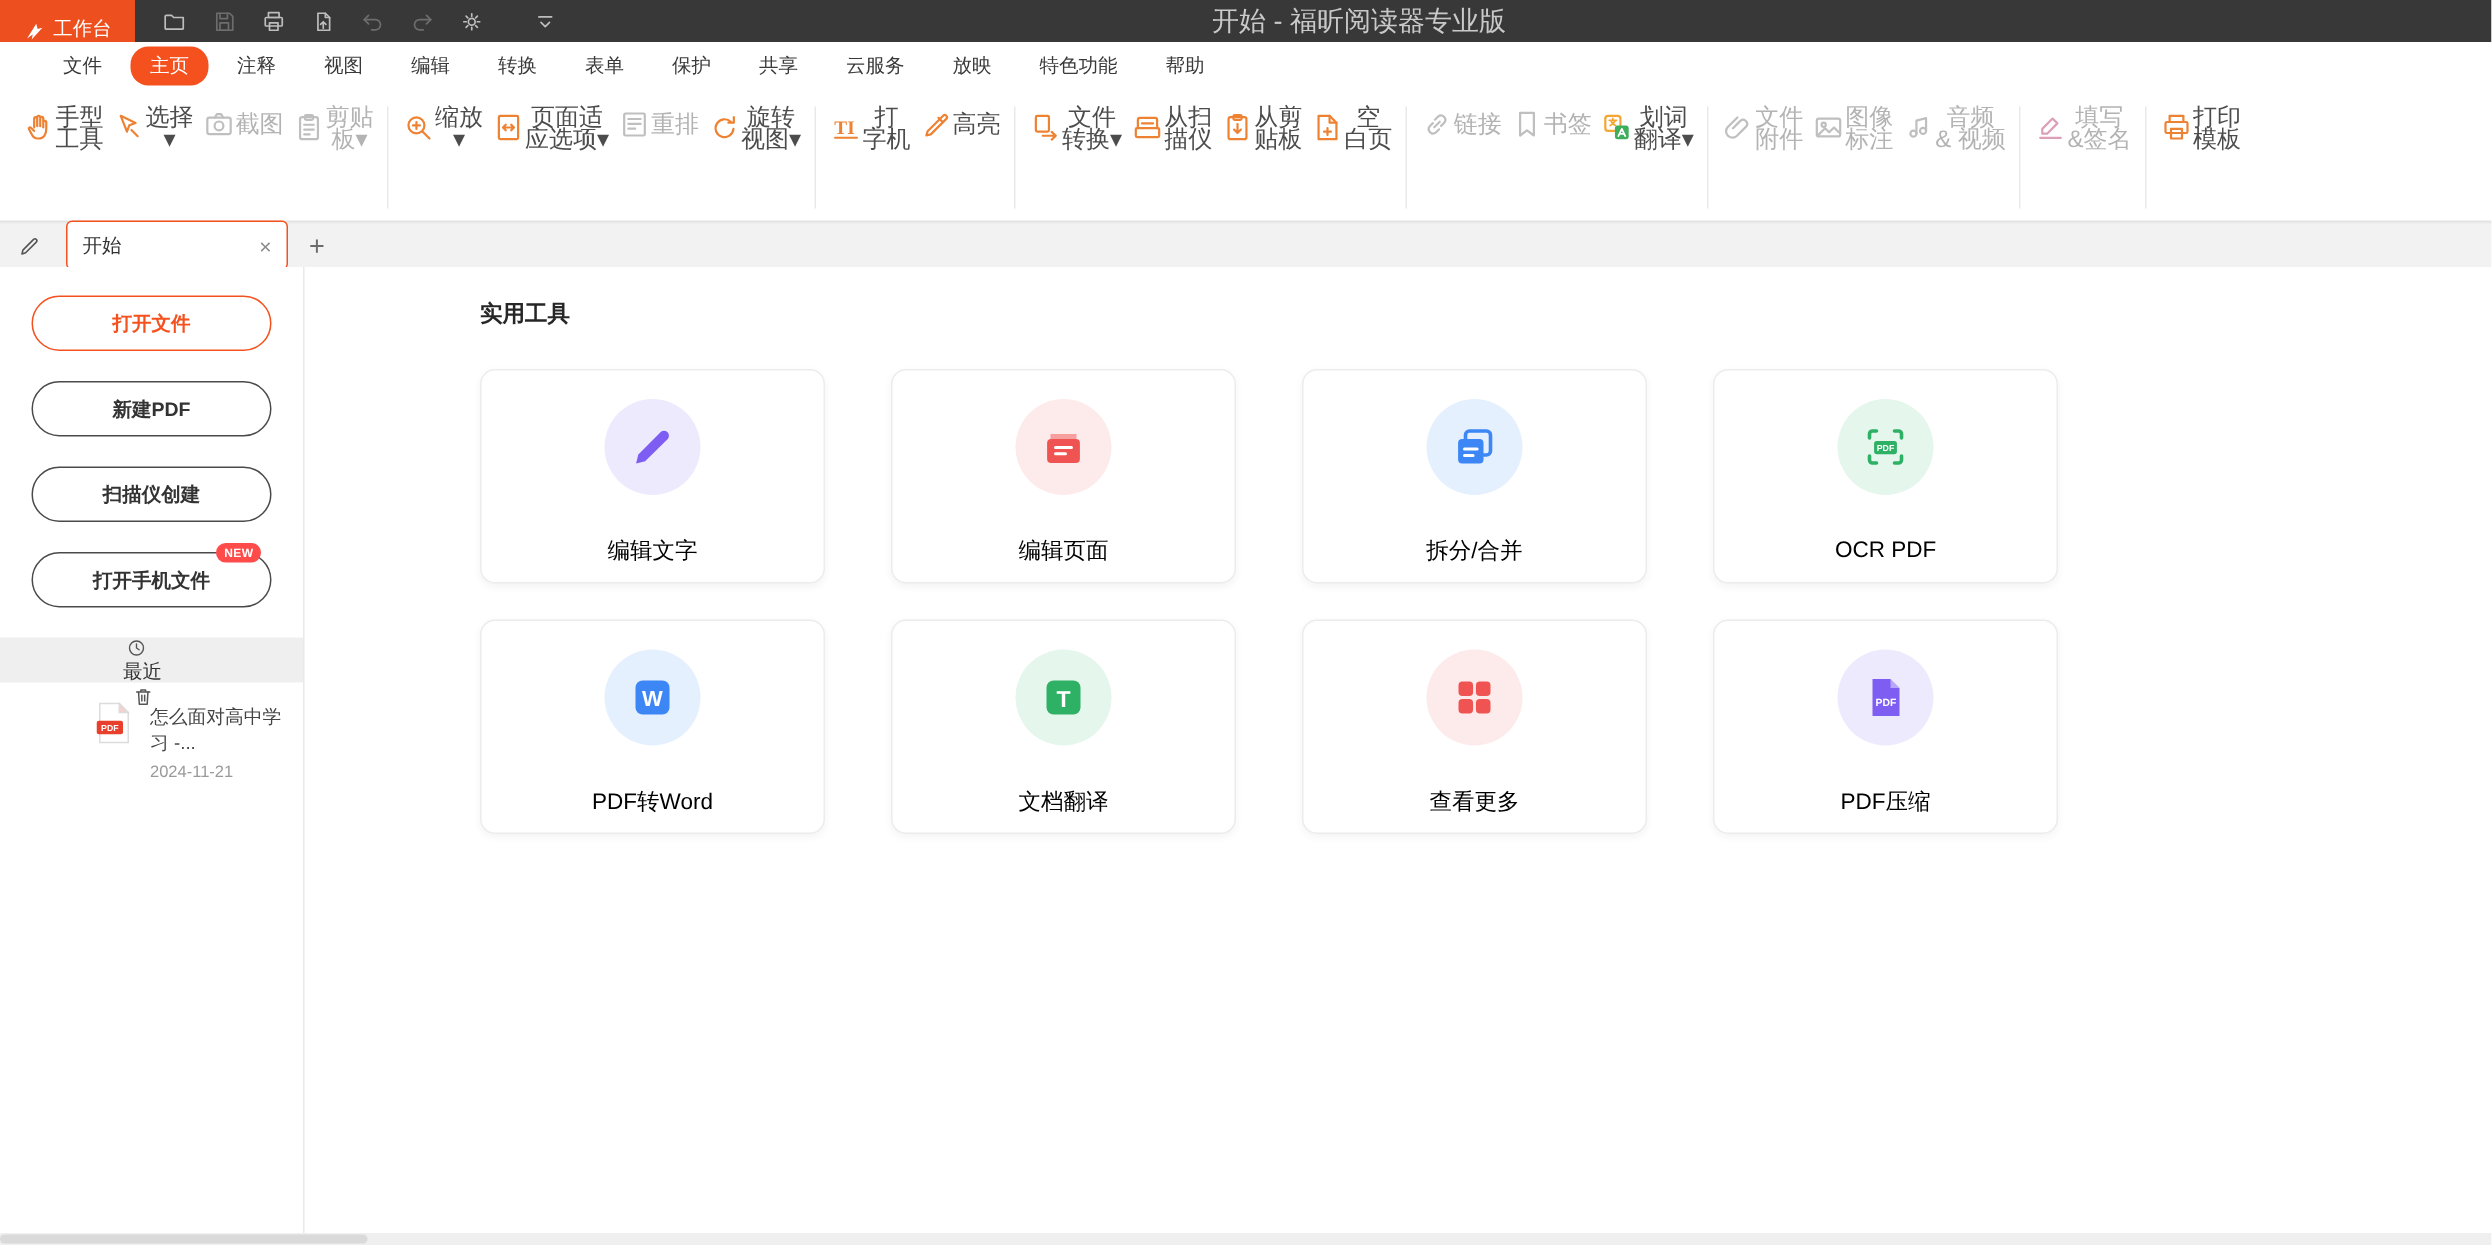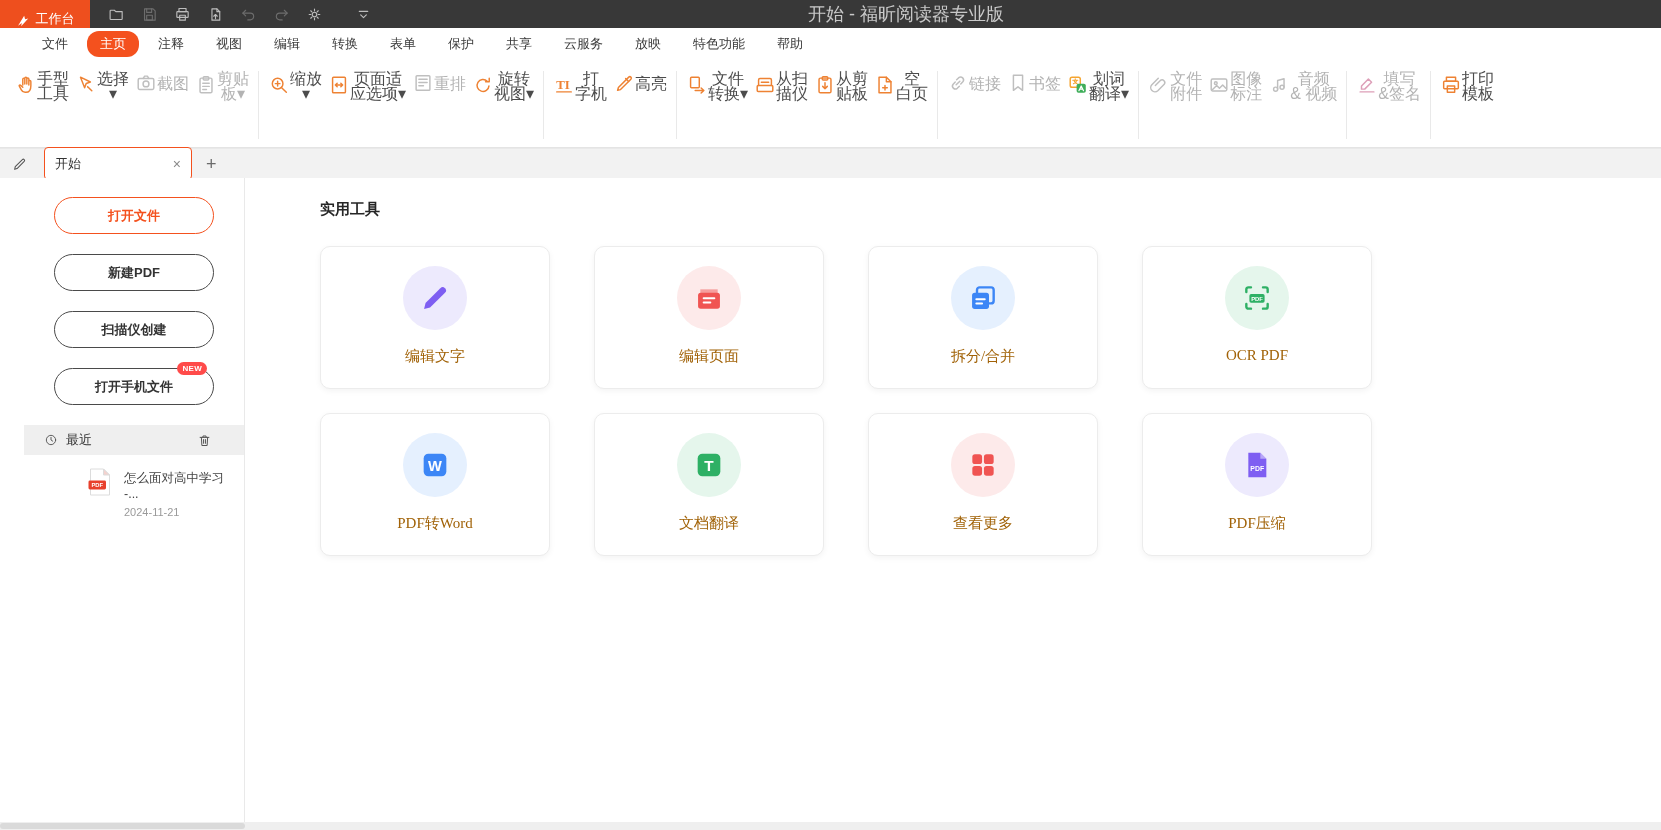--- a/index.html
+++ b/index.html
@@ -40,46 +40,46 @@
   
   .tabbar { position:absolute; top:148px; left:0; right:0; height:30px; background:#f2f2f2; border-top:1px solid #e9e9e9; display:flex; align-items:center; }
   .tab-pen { margin-left:12px; color:#555; }
   .tab-pen svg { width:16px; height:16px; }
   .tab { margin-left:16px; width:148px; height:33px; background:#fff; border:1px solid #f4511e; border-radius:4px; display:flex; align-items:center; padding:0 10px; }
   .tab-label { flex:1; font-size:13px; color:#333; }
   .tab-close { color:#8a8a8a; font-size:14px; line-height:1; cursor:pointer; }
   .new-tab { margin-left:14px; color:#6b6b6b; font-size:18px; line-height:1; cursor:pointer; }
 
   
-  .sidebar { position:absolute; top:178px; left:0; width:245px; bottom:0; background:#fff; border-right:1px solid #e9e9e9;padding-left:24px; }
+  .sidebar { position:absolute; top:178px; left:0; width:203px; bottom:0; background:#fff; border-right:1px solid #e9e9e9; }
   .side-btn { width:160px; height:37px; margin:0 auto 20px auto; border:1px solid #4a4a4a; border-radius:19px; background:#fff; display:flex; align-items:center; justify-content:center; font-size:13px; font-weight:bold; color:#333; position:relative; cursor:pointer; }
   .side-btn.first { margin-top:19px; }
   .side-btn.primary { border-color:#f4511e; color:#f4511e; }
   .badge { position:absolute; top:-7px; right:6px; background:#ff4b4a; color:#fff; font-size:8px; font-weight:bold; padding:2px 5px; border-radius:7px; letter-spacing:.3px; }
-  .recent-header { margin-top:19px; height:30px; background:#efefef; display:flex; align-items:center; padding:0 32px 0 20px; }
+  .recent-header { margin-top:19px; height:30px; background:#efefef; display:flex; align-items:center; padding:0 32px 0 20px;flex-direction:column; }
   .recent-header .clock { color:#555; margin-right:8px; }
   .recent-header .clock svg { width:14px; height:14px; }
   .recent-title { font-size:13px; color:#333; flex:1; }
   .recent-trash { color:#555; cursor:pointer; }
   .recent-trash svg { width:15px; height:15px; }
   .recent-item { display:flex; padding:13px 12px 0 26px; gap:12px; cursor:pointer;margin-left:38px; }
   .recent-file-icon svg { width:24px; height:28px; }
   .recent-name { font-size:12.5px; color:#444; margin-top:2px; }
   .recent-date { font-size:11px; color:#9a9a9a; margin-top:5px; }
   .collapse-handle { position:absolute; left:246px; top:630px; width:8px; height:22px; display:flex; gap:2px; align-items:stretch; justify-content:center; cursor:pointer; }
   .collapse-handle i { width:1px; background:#a9a9a9; }
 
   
   .main { position:absolute; top:178px; left:246px; right:0; bottom:0; background:#fff; }
   .main-title { position:absolute; left:74px; top:22px; font-size:15px; font-weight:bold; color:#262626;text-align:right; }
   .cards { position:absolute; left:74px; top:68px; display:grid; grid-template-columns:repeat(4,230px); grid-auto-rows:143px; column-gap:44px; row-gap:24px; }
   .card { background:#fff; border:1px solid #ececec; border-radius:10px; box-shadow:0 2px 6px rgba(0,0,0,.05); display:flex; flex-direction:column; align-items:center; cursor:pointer; }
   .circ { width:64px; height:64px; border-radius:50%; margin-top:19px; display:flex; align-items:center; justify-content:center; }
   .circ svg { width:32px; height:32px; }
-  .card-label { margin-top:17px; font-size:15px; color:#a16207;font-family:Liberation Serif, serif; }
+  .card-label { margin-top:28px; font-size:15px; color:#000000; }
 
   .bottom-strip { position:absolute; bottom:0; left:0; right:0; height:8px; background:#efefef; }
   .bottom-thumb { position:absolute; bottom:1px; left:0; width:245px; height:6px; background:#dadada; border-radius:3px; }
 </style>
 </head>
 <body>
 
 <div class="titlebar">
   <div class="workspace-btn">
     <span>

